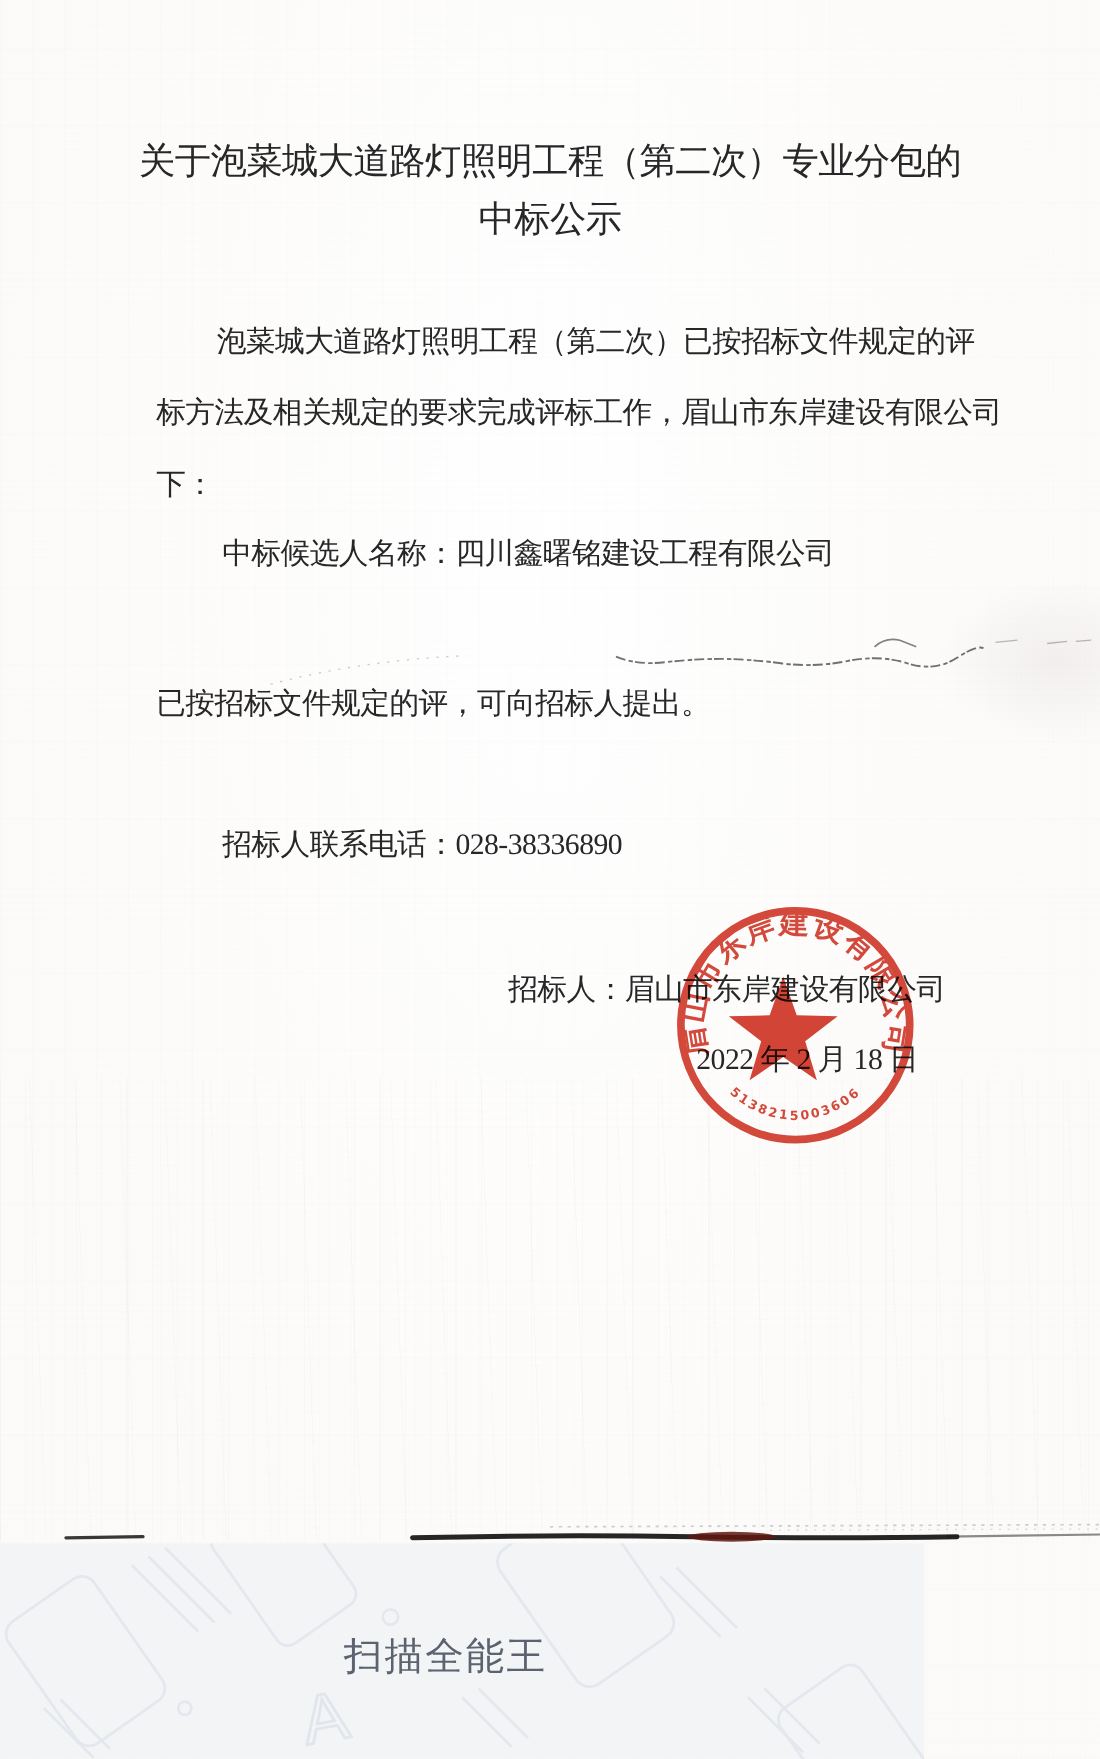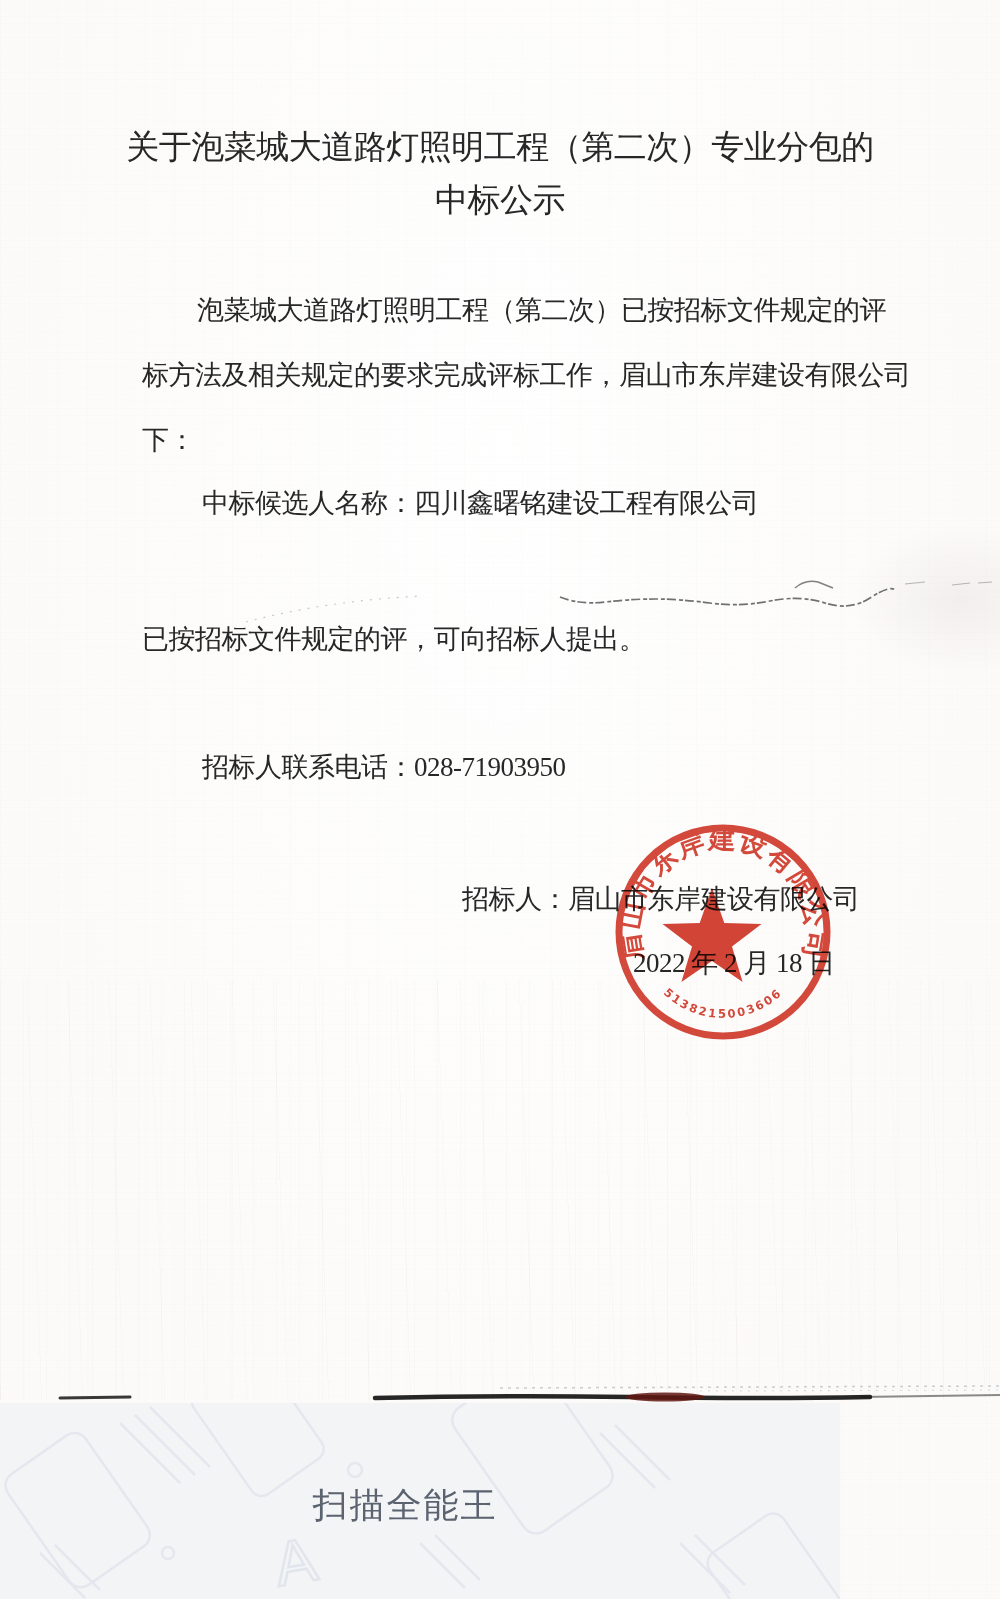--- a/index.html
+++ b/index.html
@@ -69,21 +69,21 @@
   <div class="shade-right"></div>
 
   <div class="t-line title1">关于泡菜城大道路灯照明工程（第二次）专业分包的</div>
   <div class="t-line title2">中标公示</div>
 
   <div class="b-line p1">泡菜城大道路灯照明工程（第二次）已按招标文件规定的评</div>
   <div class="b-line p2">标方法及相关规定的要求完成评标工作，眉山市东岸建设有限公司</div>
   <div class="b-line p3">下：</div>
   <div class="b-line p4">中标候选人名称：四川鑫曙铭建设工程有限公司</div>
   <div class="b-line p6">已按招标文件规定的评，可向招标人提出。</div>
-  <div class="b-line phone">招标人联系电话：028-71903950</div>
+  <div class="b-line phone">招标人联系电话：028-38336890</div>
   <div class="b-line signer">招标人：眉山市东岸建设有限公司</div>
   <div class="b-line date">2022 年 2 月 18 日</div>
 
   <svg class="crease-svg" viewBox="0 0 1000 60">
     <path d="M246 52 Q330 30 424 26" fill="none" stroke="#8a8a8a" stroke-width="1.2" stroke-dasharray="2 7" opacity="0.45"></path>
     <path d="M560 27 q20 8 45 5 t50 -3 t55 4 t60 -2 t55 2 t45 -5 t25 -8" fill="none" stroke="#4d4d4d" stroke-width="1.7" stroke-dasharray="9 3 4 2" opacity="0.8"></path>
     <path d="M795 18 q10 -9 23 -6 l15 6" fill="none" stroke="#4d4d4d" stroke-width="1.5" opacity="0.7"></path>
     <path d="M905 14 l20 -2 M952 15 l18 -2 M978 13 l14 -1" fill="none" stroke="#777777" stroke-width="1.2" opacity="0.5"></path>
   </svg>
 

